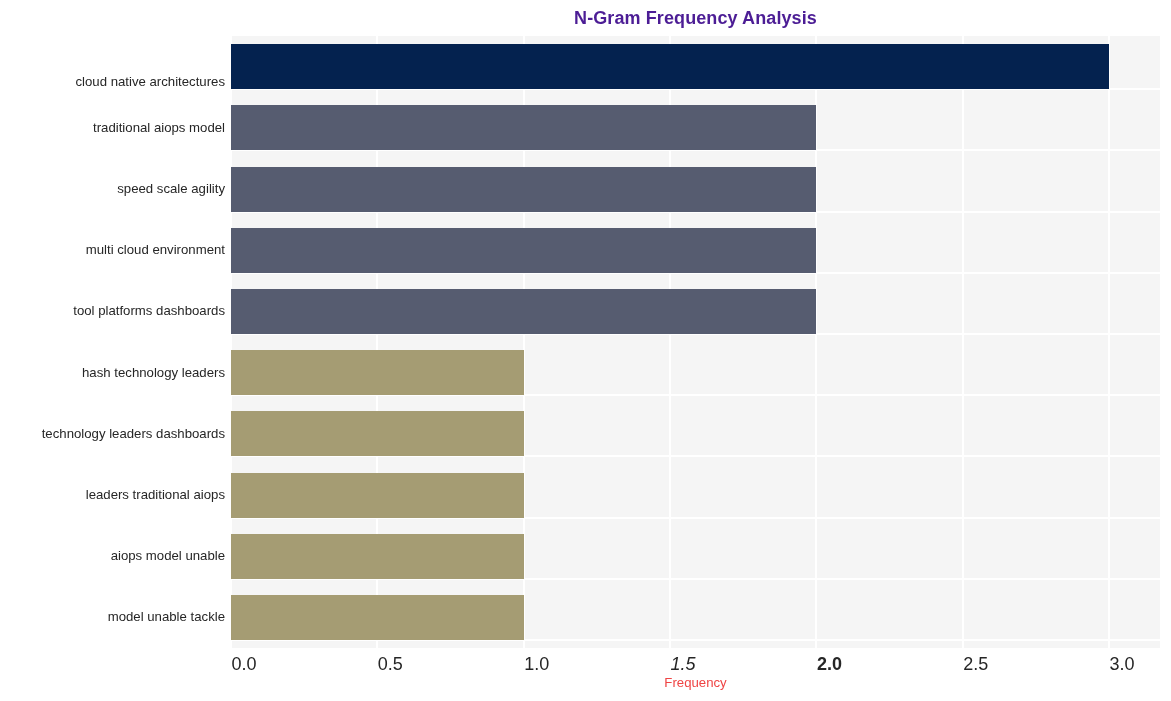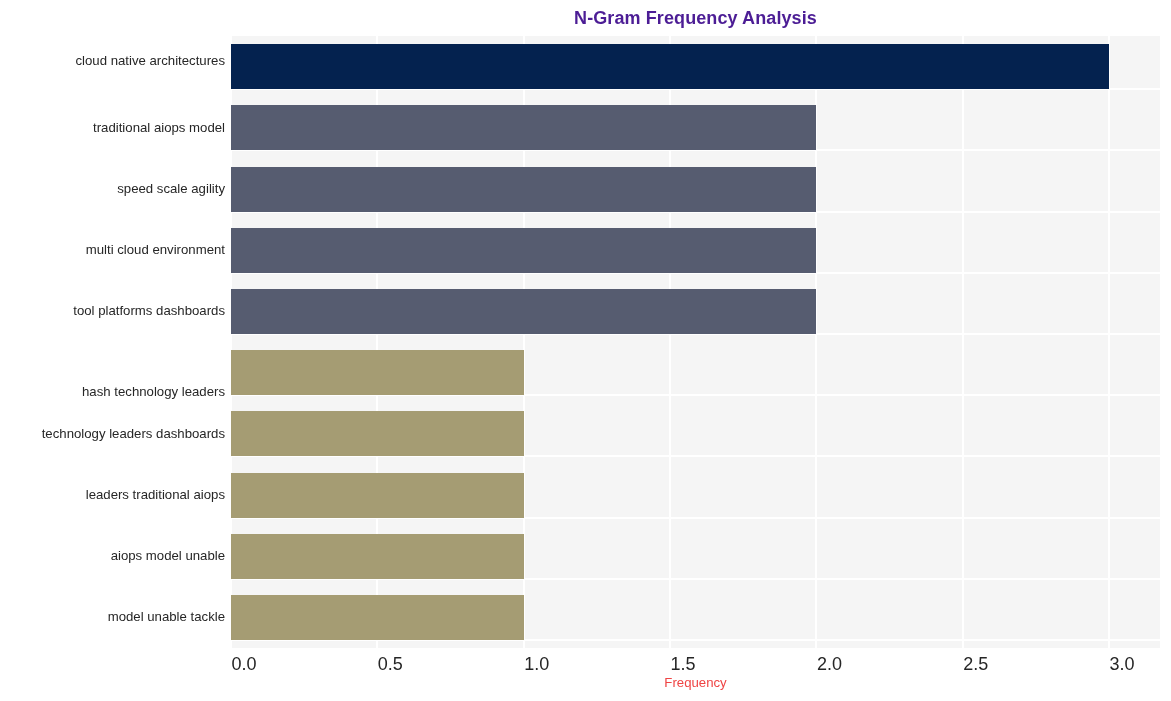--- a/index.html
+++ b/index.html
@@ -105,26 +105,26 @@
   }
 </style>
 </head>
 <body>
 
 <div id="figure">
 
   <div id="chart-title">N-Gram Frequency Analysis</div>
 
   <div id="ytick-col">
-      <div class="ytick" style="top: 17px; text-align: right;">cloud native architectures</div>
+      <div class="ytick" style="top: 38px; text-align: right;">cloud native architectures</div>
       <div class="ytick" style="top: 83.8px;">traditional aiops model</div>
       <div class="ytick" style="top: 145px;">speed scale agility</div>
       <div class="ytick" style="top: 206.2px;">multi cloud environment</div>
       <div class="ytick" style="top: 267.4px;">tool platforms dashboards</div>
-      <div class="ytick" style="top: 328.6px; margin-top: 19px;">hash technology leaders</div>
+      <div class="ytick" style="top: 328.6px;">hash technology leaders</div>
       <div class="ytick" style="top: 389.8px;">technology leaders dashboards</div>
       <div class="ytick" style="top: 451px;">leaders traditional aiops</div>
       <div class="ytick" style="top: 512.2px;">aiops model unable</div>
       <div class="ytick" style="top: 573.4px; padding-left: 7px;">model unable tackle</div>
     </div>
 
   <div id="plot-area">
     <div id="gridlines-v">
         <div class="gridline-v" style="left: -1px;"></div>
         <div class="gridline-v" style="left: 145.35px;"></div>
@@ -157,21 +157,21 @@
         <div class="bar" title="leaders traditional aiops: 1" style="top: 436.5px; width: 292.7px; background: rgb(165, 156, 115);"></div>
         <div class="bar" title="aiops model unable: 1" style="top: 497.7px; width: 292.7px; background: rgb(165, 156, 115);"></div>
         <div class="bar" title="model unable tackle: 1" style="top: 558.9px; width: 292.7px; background: rgb(165, 156, 115);"></div>
       </div>
   </div>
 
   <div id="xtick-row">
       <div class="xtick" style="left: 0px;">0.0</div>
       <div class="xtick" style="left: 146.35px;">0.5</div>
       <div class="xtick" style="left: 292.7px;">1.0</div>
-      <div class="xtick" style="left: 439.05px;">1.5</div>
-      <div class="xtick" style="left: 585.4px;">2.0</div>
+      <div class="xtick" style="left: 439.05px; font-style: italic;">1.5</div>
+      <div class="xtick" style="left: 585.4px; font-weight: bold;">2.0</div>
       <div class="xtick" style="left: 731.75px;">2.5</div>
       <div class="xtick" style="left: 878.099px; text-align: center;">3.0</div>
     </div>
 
   <div id="xlabel">Frequency</div>
 
 </div>
 
 </body></html>

